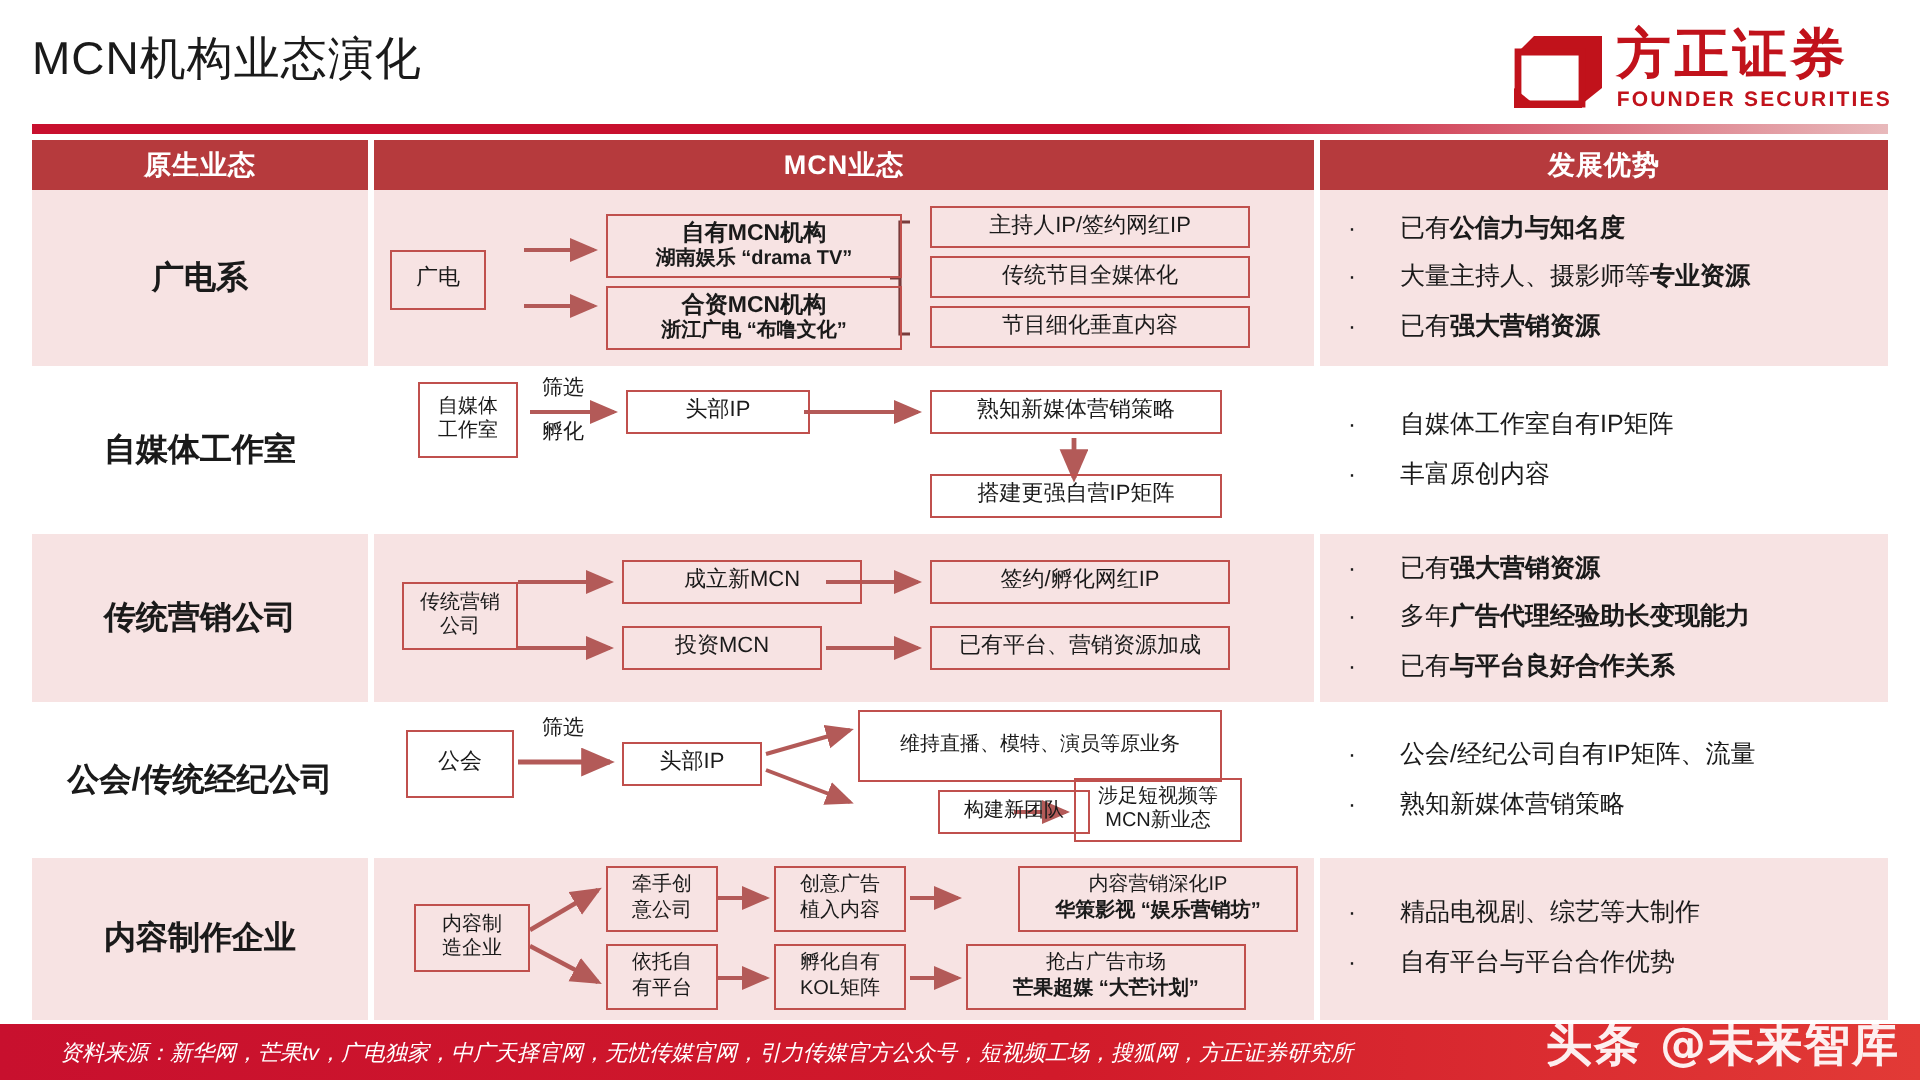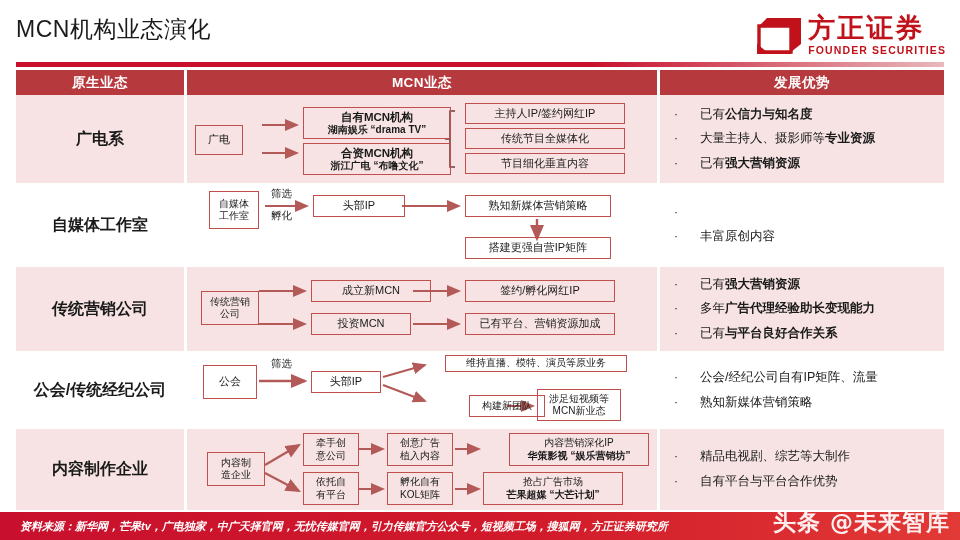--- a/index.html
+++ b/index.html
@@ -99,22 +99,22 @@
   .btxt{line-height:1.25;}
   .btxt b{font-weight:700;}
 
   
   .footer{
     position:absolute;left:0;bottom:0;width:960px;height:28px;
     background:linear-gradient(90deg,#c8102e 0%,#d11a2a 55%,#e23a36 100%);
     display:flex;align-items:center;
   }
   .footer-txt{
-    color:#ffffff;font-size:11px;font-style:italic;font-weight:700;
-    margin-left:20px;white-space:nowrap;
+    color:#ffffff;font-size:11px;font-style:italic;font-weight:400;
+    margin-left:30px;white-space:nowrap;
   }
   .watermark{
     position:absolute;right:10px;bottom:2px;
     font-size:23px;font-weight:700;color:rgba(255,255,255,.92);
     letter-spacing:1px;white-space:nowrap;
     font-family:"DejaVu Sans","Liberation Sans",sans-serif;
   }
 </style>
 </head>
 <body>
@@ -215,20 +215,21 @@
         <span>熟知新媒体营销策略</span>
       </div>
       <div class="bx" style="left:278px;top:54px;width:146px;height:22px;">
         <span>搭建更强自营IP矩阵</span>
       </div>
     </div>
     <div class="c3">
       <div class="blist">
         <div class="bitem">
           <span class="bdot">·</span>
+          <span class="btxt">自媒体工作室自有IP矩阵</span>
         </div>
         <div class="bitem">
           <span class="bdot">·</span>
           <span class="btxt">丰富原创内容</span>
         </div>
       </div>
     </div>
   </div>
 
   <div class="row alt r3">
@@ -284,21 +285,21 @@
         <line x1="196" y1="34" x2="238" y2="50" stroke="#b35a58" stroke-width="2" marker-end="url(#ah)"></line>
         <line x1="320" y1="55" x2="346" y2="55" stroke="#b35a58" stroke-width="2" marker-end="url(#ah)"></line>
       </svg>
       <div class="bx" style="left:16px;top:14px;width:54px;height:34px;">
         <span>公会</span>
       </div>
       <div class="lbl" style="left:84px;top:6px;">筛选</div>
       <div class="bx" style="left:124px;top:20px;width:70px;height:22px;">
         <span>头部IP</span>
       </div>
-      <div class="bx" style="left:258px;top:4px;width:182px;height:17px;">
+      <div class="bx" style="left:242px;top:4px;width:182px;height:36px;">
         <span class="t10">维持直播、模特、演员等原业务</span>
       </div>
       <div class="bx" style="left:242px;top:44px;width:76px;height:22px;margin-left:40px;">
         <span class="t10">构建新团队</span>
       </div>
       <div class="bx" style="left:350px;top:38px;width:84px;height:32px;">
         <span class="t10" style="white-space:pre-line">涉足短视频等
 MCN新业态</span>
       </div>
     </div>

